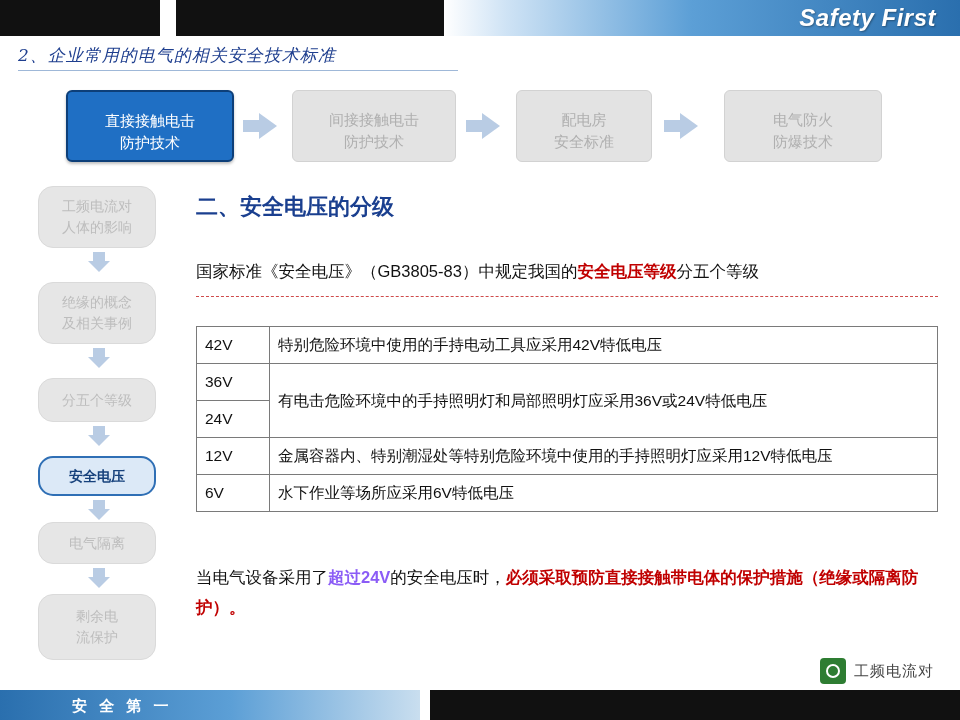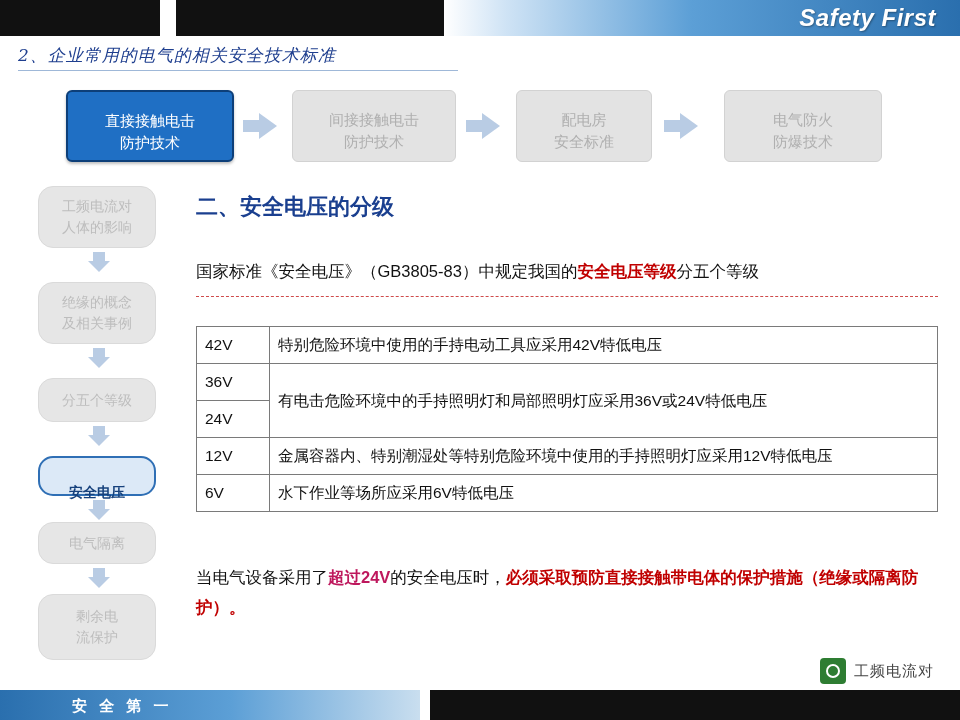--- a/index.html
+++ b/index.html
@@ -52,21 +52,21 @@
   .para1{position:absolute;left:196px;top:258px;width:744px;font-size:16.5px;color:#111111;line-height:26px;}
   .para1 .hl{color:#c00000;font-weight:bold;}
   .dash{position:absolute;left:196px;top:296px;width:742px;border-top:1px dashed #cf4b4b;}
 
   table.volt{position:absolute;left:196px;top:326px;width:742px;border-collapse:collapse;
     font-size:15.5px;color:#111;background:#ffffff;}
   table.volt td{border:1px solid #7a7a7a;padding:6px 8px;line-height:24px;vertical-align:middle;}
   table.volt td.v{width:56px;text-align:left;white-space:nowrap;}
 
   .para2{position:absolute;left:196px;top:562px;width:744px;font-size:16.5px;color:#111;line-height:30px;}
-  .para2 .hl{color:#be185d;font-weight:bold;}
+  .para2 .hl{color:#8b5cf6;font-weight:bold;}
   .para2 .hl2{color:#c00000;font-weight:bold;}
 
   
   .wm{position:absolute;right:26px;bottom:36px;display:flex;align-items:center;gap:8px;}
   .wm-logo{width:26px;height:26px;border-radius:4px;background:#2e7d32;position:relative;}
   .wm-logo:before{content:"";position:absolute;left:6px;top:6px;width:14px;height:14px;border-radius:50%;
     border:2px solid #ffffff;box-sizing:border-box;}
   .wm-text{font-size:15px;color:#444;letter-spacing:1px;}
 
   .footbar{position:absolute;left:0;bottom:0;width:960px;height:30px;border-radius:14px;}
@@ -140,21 +140,21 @@
 </div>
 
 <div class="vchip dim" style="top:378px;height:44px;padding-top:11px;">
   <div>分五个等级</div>
 </div>
 <div class="arrow-d" style="top:426px;">
   <div class="tail"></div>
     <div class="head"></div>
 </div>
 
-<div class="vchip active" style="top:456px;height:40px;padding-top:24px;">
+<div class="vchip active" style="top:456px;height:40px;padding-top:8px;">
   <div>安全电压</div>
 </div>
 <div class="arrow-d" style="top:500px;">
   <div class="tail"></div>
     <div class="head"></div>
 </div>
 
 <div class="vchip dim" style="top:522px;height:42px;padding-top:10px;">
   <div>电气隔离</div>
 </div>

